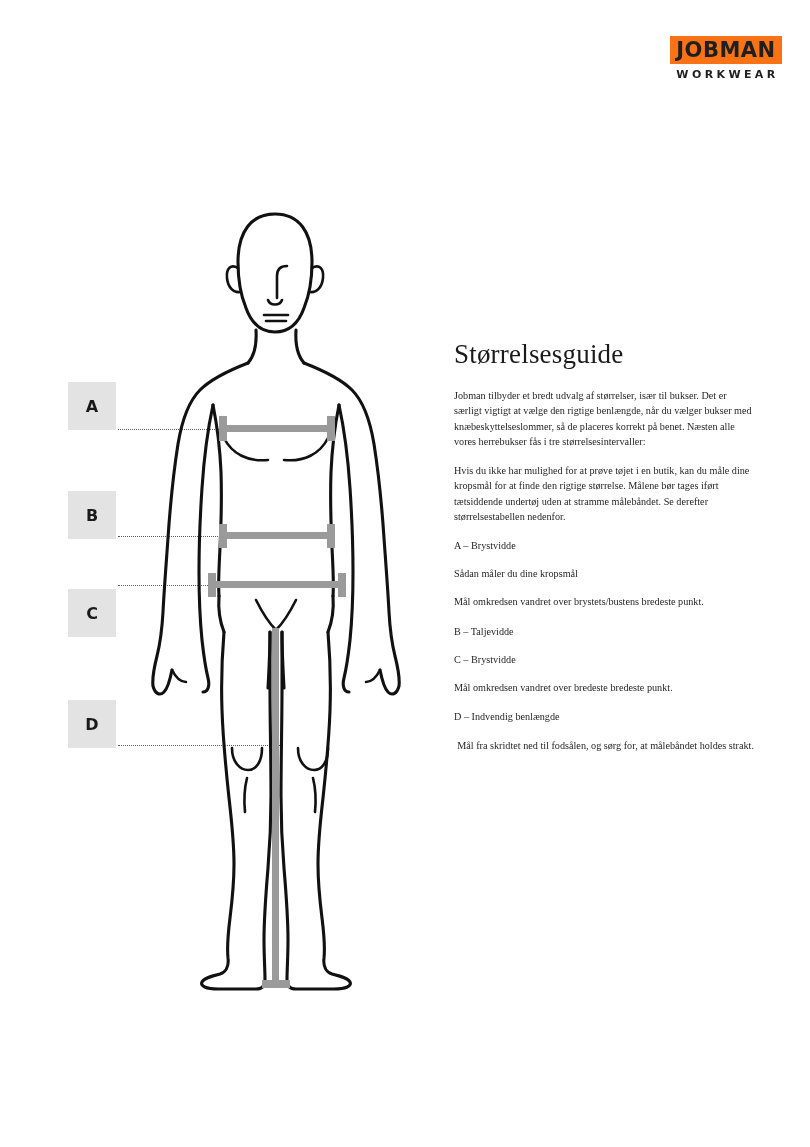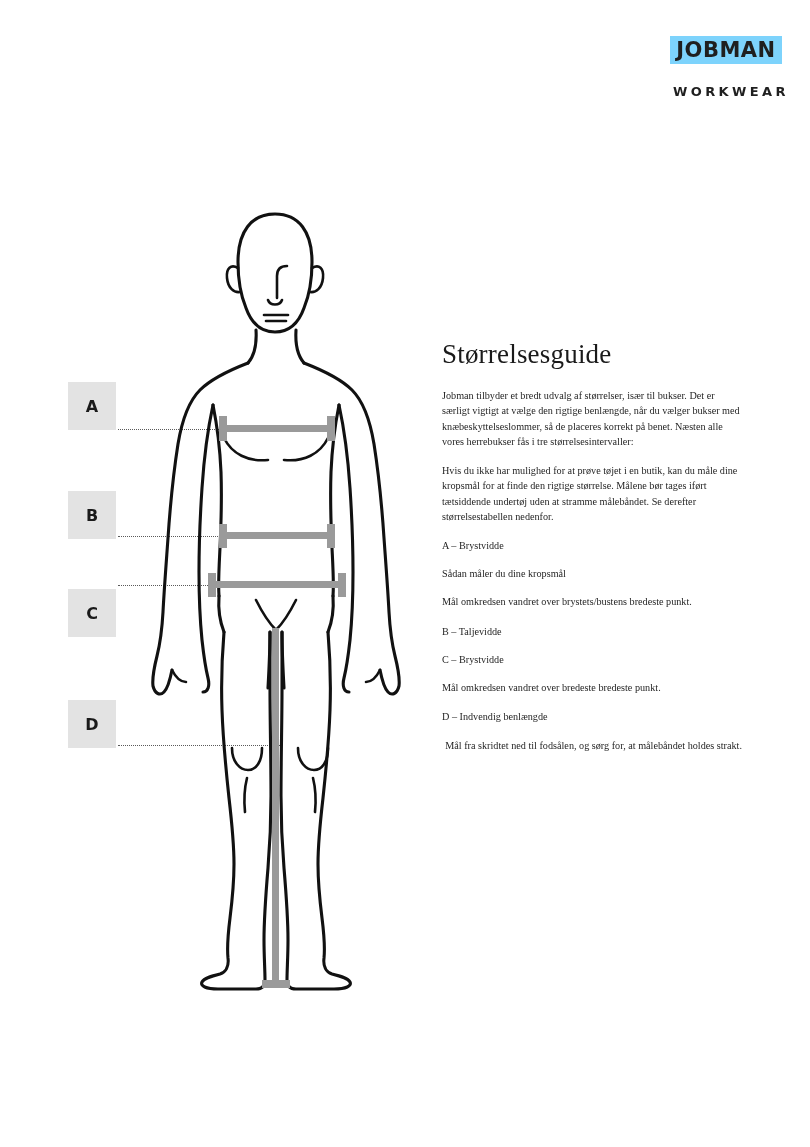--- a/index.html
+++ b/index.html
@@ -17,52 +17,52 @@
   }
 
   
   #logo-block {
     position: absolute;
     left: 670px;
     top: 36px;
     width: 112px;
   }
   #logo-mark {
-    background: #7dd3fc;
+    background: #f97316;
     height: 28px;
     display: flex;
     align-items: center;
     justify-content: center;
     padding: 0 6px;
     box-sizing: border-box;
   }
   #logo-wordmark {
     font-family: "DejaVu Sans", sans-serif;
     font-weight: 700;
     font-size: 21px;
     letter-spacing: 0.5px;
     color: #1f1f1f;
     line-height: 1;
     white-space: nowrap;
   }
   #logo-sub {
     font-family: "DejaVu Sans", sans-serif;
-    font-size: 13px;
+    font-size: 11px;
     font-weight: 700;
     letter-spacing: 3.4px;
     color: #1f1f1f;
     text-align: center;
-    margin-top: 20px;
+    margin-top: 4px;
     padding-left: 3px;
   }
 
   
   #guide-text {
     position: absolute;
-    left: 442px;
+    left: 454px;
     top: 340px;
     width: 300px;
   }
   #guide-title {
     font-family: "Liberation Serif", serif;
     font-size: 27px;
     font-weight: 400;
     line-height: 1.1;
     margin: 0 0 18px 0;
     color: #1a1a1a;

